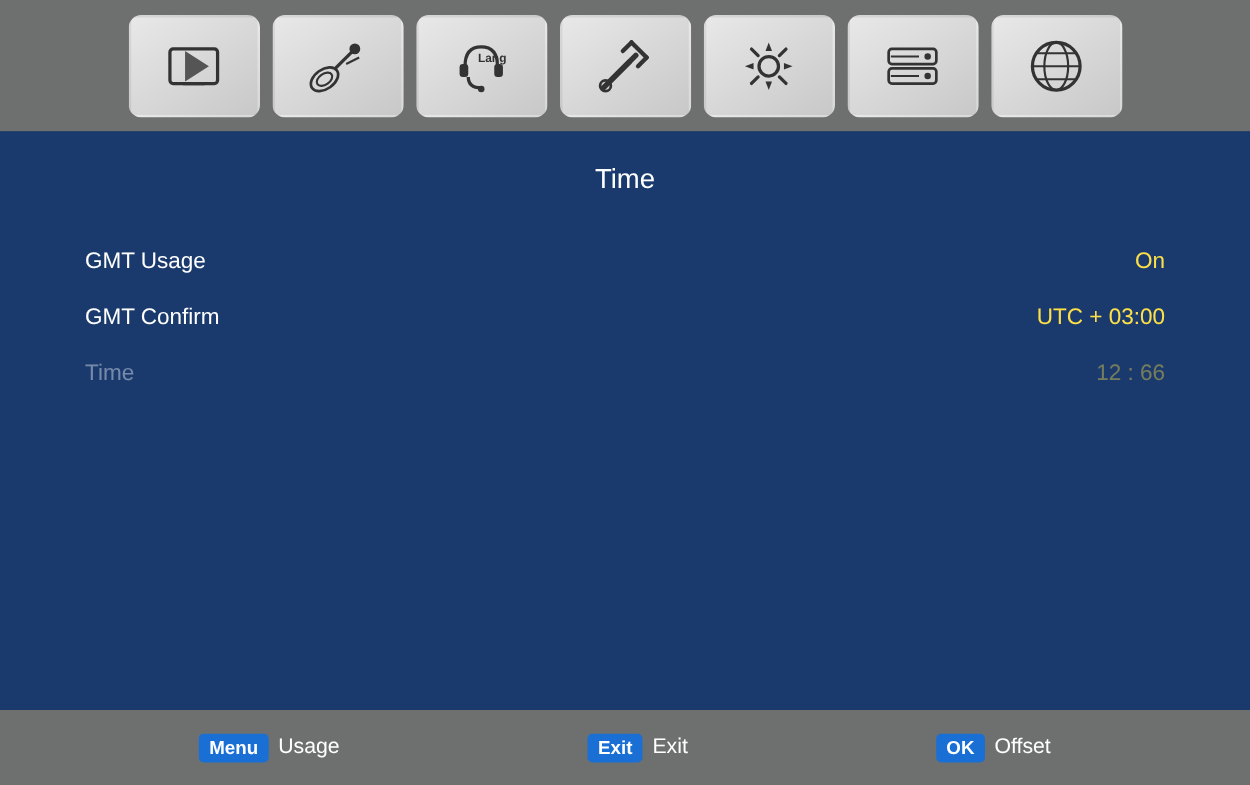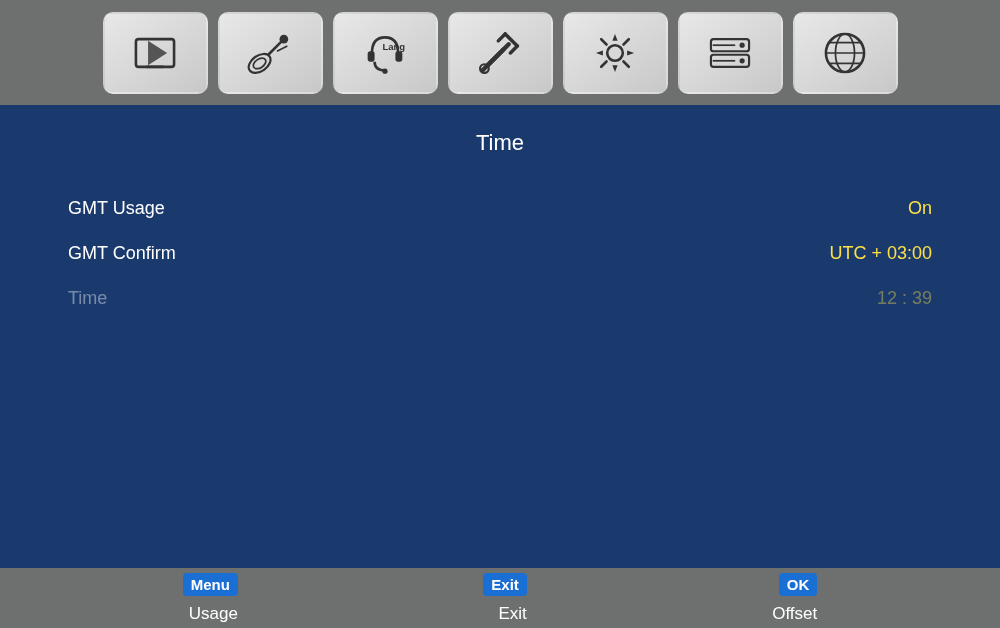--- a/index.html
+++ b/index.html
@@ -90,25 +90,24 @@
       height: 60px;
       background: #6e7070;
       display: flex;
       align-items: center;
       justify-content: space-around;
       padding: 0 60px;
     }
 
     .bottom-btn-group {
       display: flex;
-      align-items: flex-end;
+      align-items: flex-start;
       gap: 8px;
       font-size: 17px;
       color: white;
-      flex-direction: column;
     }
 
     .btn-badge {
       padding: 3px 8px;
       border-radius: 4px;
       font-size: 15px;
       font-weight: bold;
       color: white;
     }
 
@@ -208,21 +207,21 @@
 
   <div class="settings-row">
     <span class="settings-label">GMT Confirm</span>
     <span class="settings-value">UTC + 03:00</span>
   </div>
 
 
 
   <div class="settings-row dimmed">
     <span class="settings-label">Time</span>
-    <span class="settings-value">12 : 39</span>
+    <span class="settings-value">12 : 66</span>
   </div>
 </div>
 
 <div class="bottom-bar">
   <div class="bottom-btn-group">
     <span class="btn-badge blue">Menu</span>
     <span>Usage</span>
   </div>
 
   <div class="bottom-btn-group">

